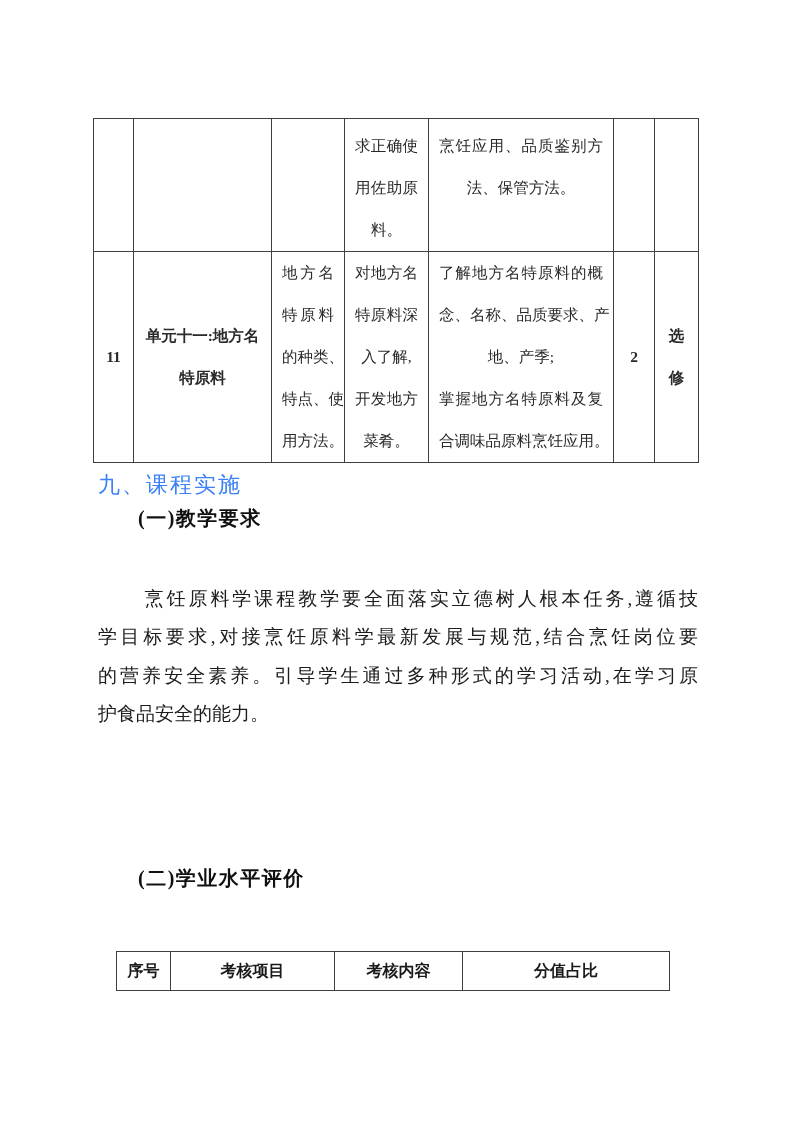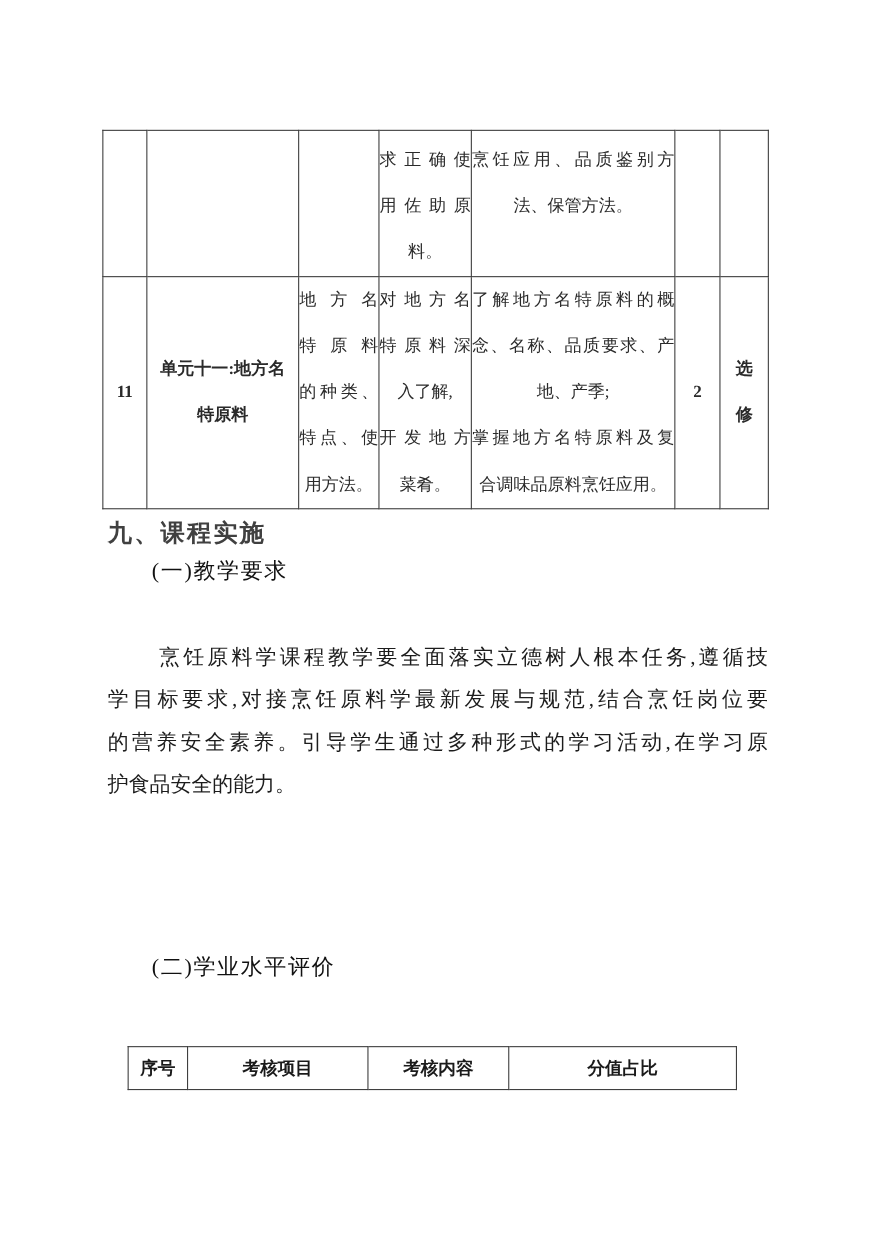--- a/index.html
+++ b/index.html
@@ -3,39 +3,39 @@
 <meta charset="utf-8">
 <style>
   html,body{margin:0;padding:0;}
   body{
     width:793px;height:1122px;position:relative;background:#ffffff;
     font-family:"Liberation Serif","DejaVu Serif",serif;
     color:#1c1c1c;overflow:hidden;
   }
   
   table{border-collapse:collapse;table-layout:fixed;}
-  td,th{border:1.5px solid #3f3f3f;padding:0 0;font-weight:normal;
+  td,th{border:1.5px solid #3f3f3f;padding:0 10px;font-weight:normal;
         font-size:15.5px;color:#2a2a2a;overflow:hidden;}
   .unit-table{position:absolute;left:93px;top:118px;width:605px;}
   .unit-table td{vertical-align:middle;}
   .unit-table tr.cont td{vertical-align:top;}
   .cl{height:42px;line-height:42px;white-space:nowrap;text-align:center;}
   td .cl.j{text-align:justify;text-align-last:justify;}
   td.center{text-align:center;font-weight:bold;}
   td.center .cl{text-align:center !important;text-align-last:center !important;}
   tr.cont td{padding-top:6px;}
   
   .section-title{
     position:absolute;left:98px;top:470px;width:600px;
     font-family:"Liberation Sans","DejaVu Sans",sans-serif;
-    font-weight:bold;font-size:22px;letter-spacing:2px;color:#404040;
+    font-weight:normal;font-size:22px;letter-spacing:2px;color:#3b82f6;
   }
   .sub-title{
     position:absolute;left:98px;width:600px;text-indent:2em;
-    font-weight:normal;font-size:20px;letter-spacing:1.5px;color:#111;
+    font-weight:bold;font-size:20px;letter-spacing:1.5px;color:#111;
   }
   .sub-title.one{top:505px;}
   .sub-title.two{top:865px;}
   .para{position:absolute;left:98px;top:580px;width:600px;font-size:19px;}
   .para .cl{height:38.3px;line-height:38.3px;white-space:nowrap;
             text-align:justify;text-align-last:justify;}
   .para .cl:first-child{text-indent:2.45em;}
   .para .cl:last-child{text-align:left;text-align-last:left;}
   
   .eval-table{position:absolute;left:116px;top:951px;width:553px;}

